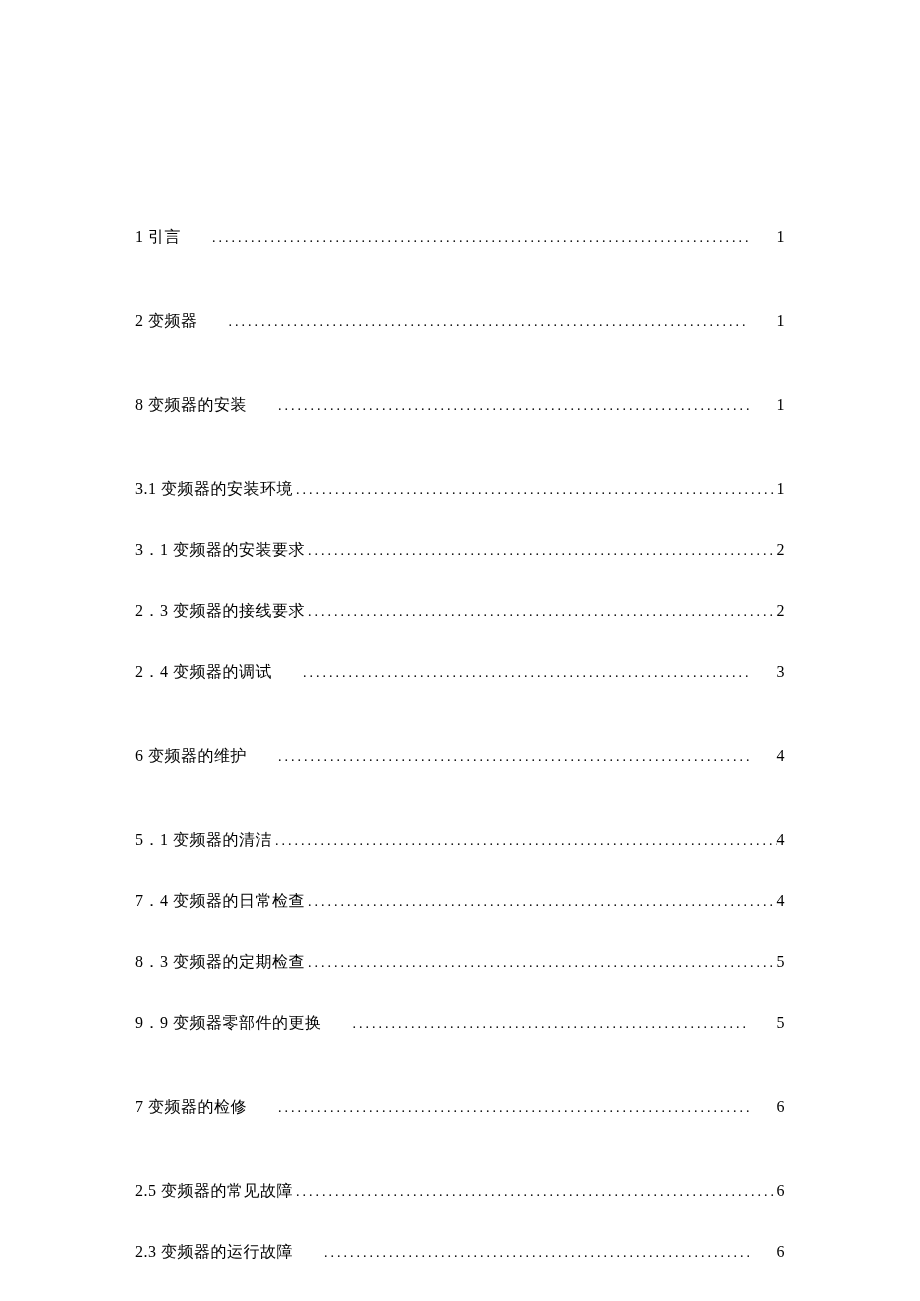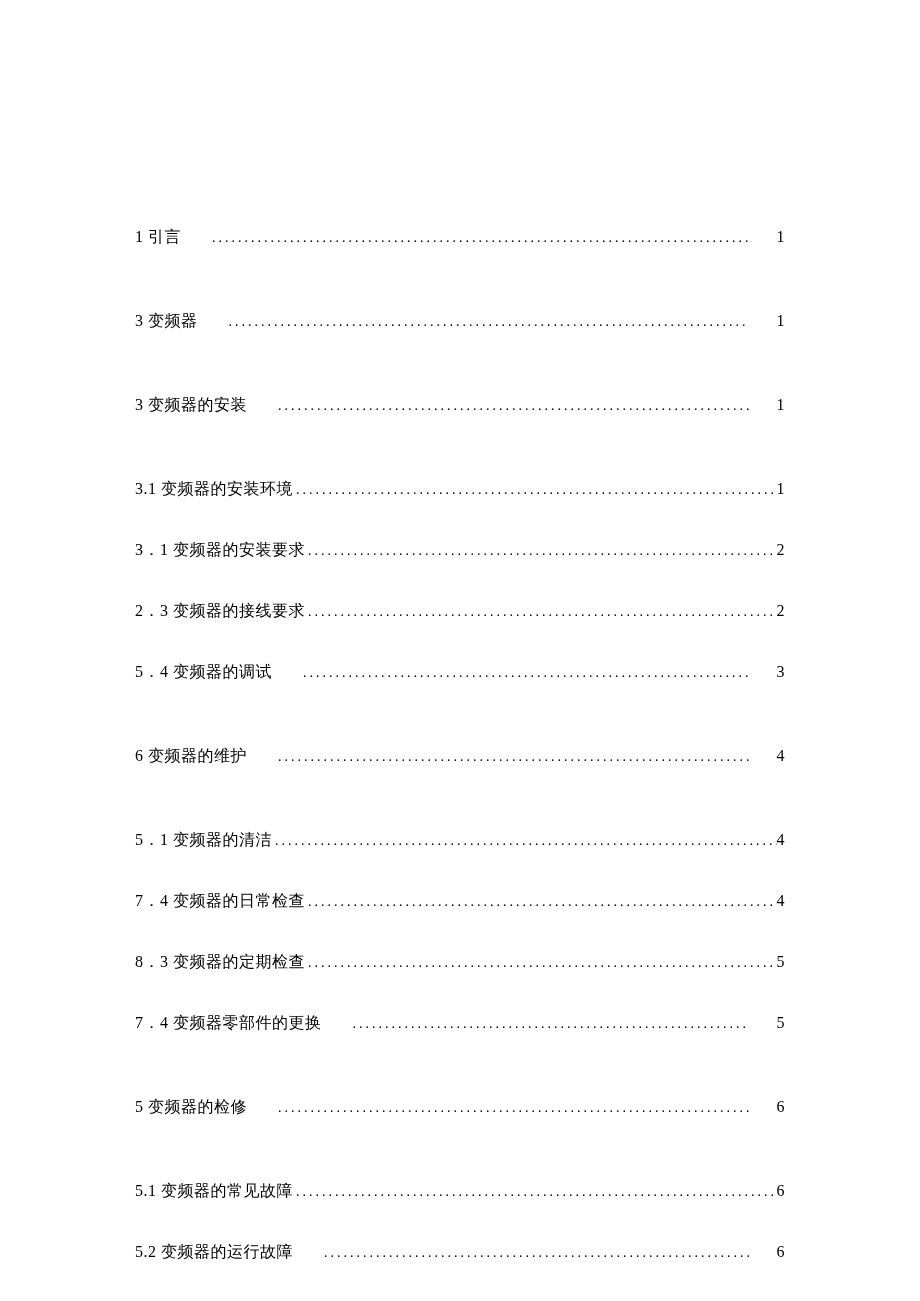--- a/index.html
+++ b/index.html
@@ -49,46 +49,46 @@
 <body>
 
 <div class="page">
   <div class="toc" id="toc-container">
       <div class="toc-entry spaced">
         <span class="toc-label">1 引言</span>
         <span class="toc-dots">................................................................................................</span>
         <span class="toc-page">1</span>
       </div>
       <div class="toc-entry spaced">
-        <span class="toc-label">3 变频器</span>
+        <span class="toc-label">2 变频器</span>
         <span class="toc-dots">................................................................................................</span>
         <span class="toc-page">1</span>
       </div>
       <div class="toc-entry spaced">
-        <span class="toc-label">3 变频器的安装</span>
+        <span class="toc-label">8 变频器的安装</span>
         <span class="toc-dots">................................................................................................</span>
         <span class="toc-page">1</span>
       </div>
       <div class="toc-entry">
         <span class="toc-label">3.1 变频器的安装环境</span>
         <span class="toc-dots">................................................................................................</span>
         <span class="toc-page">1</span>
       </div>
       <div class="toc-entry">
         <span class="toc-label">3．1 变频器的安装要求</span>
         <span class="toc-dots">................................................................................................</span>
         <span class="toc-page">2</span>
       </div>
       <div class="toc-entry">
         <span class="toc-label">2．3 变频器的接线要求</span>
         <span class="toc-dots">................................................................................................</span>
         <span class="toc-page">2</span>
       </div>
       <div class="toc-entry spaced">
-        <span class="toc-label">5．4 变频器的调试</span>
+        <span class="toc-label">2．4 变频器的调试</span>
         <span class="toc-dots">................................................................................................</span>
         <span class="toc-page">3</span>
       </div>
       <div class="toc-entry spaced">
         <span class="toc-label">6 变频器的维护</span>
         <span class="toc-dots">................................................................................................</span>
         <span class="toc-page">4</span>
       </div>
       <div class="toc-entry">
         <span class="toc-label">5．1 变频器的清洁</span>
@@ -99,33 +99,33 @@
         <span class="toc-label">7．4 变频器的日常检查</span>
         <span class="toc-dots">................................................................................................</span>
         <span class="toc-page">4</span>
       </div>
       <div class="toc-entry">
         <span class="toc-label">8．3 变频器的定期检查</span>
         <span class="toc-dots">................................................................................................</span>
         <span class="toc-page">5</span>
       </div>
       <div class="toc-entry spaced">
-        <span class="toc-label">7．4 变频器零部件的更换</span>
+        <span class="toc-label">9．9 变频器零部件的更换</span>
         <span class="toc-dots">................................................................................................</span>
         <span class="toc-page">5</span>
       </div>
       <div class="toc-entry spaced">
-        <span class="toc-label">5 变频器的检修</span>
+        <span class="toc-label">7 变频器的检修</span>
         <span class="toc-dots">................................................................................................</span>
         <span class="toc-page">6</span>
       </div>
       <div class="toc-entry">
-        <span class="toc-label">5.1 变频器的常见故障</span>
+        <span class="toc-label">2.5 变频器的常见故障</span>
         <span class="toc-dots">................................................................................................</span>
         <span class="toc-page">6</span>
       </div>
       <div class="toc-entry spaced">
-        <span class="toc-label">5.2 变频器的运行故障</span>
+        <span class="toc-label">2.3 变频器的运行故障</span>
         <span class="toc-dots">................................................................................................</span>
         <span class="toc-page">6</span>
       </div>
     </div>
 </div>
 
 </body></html>

